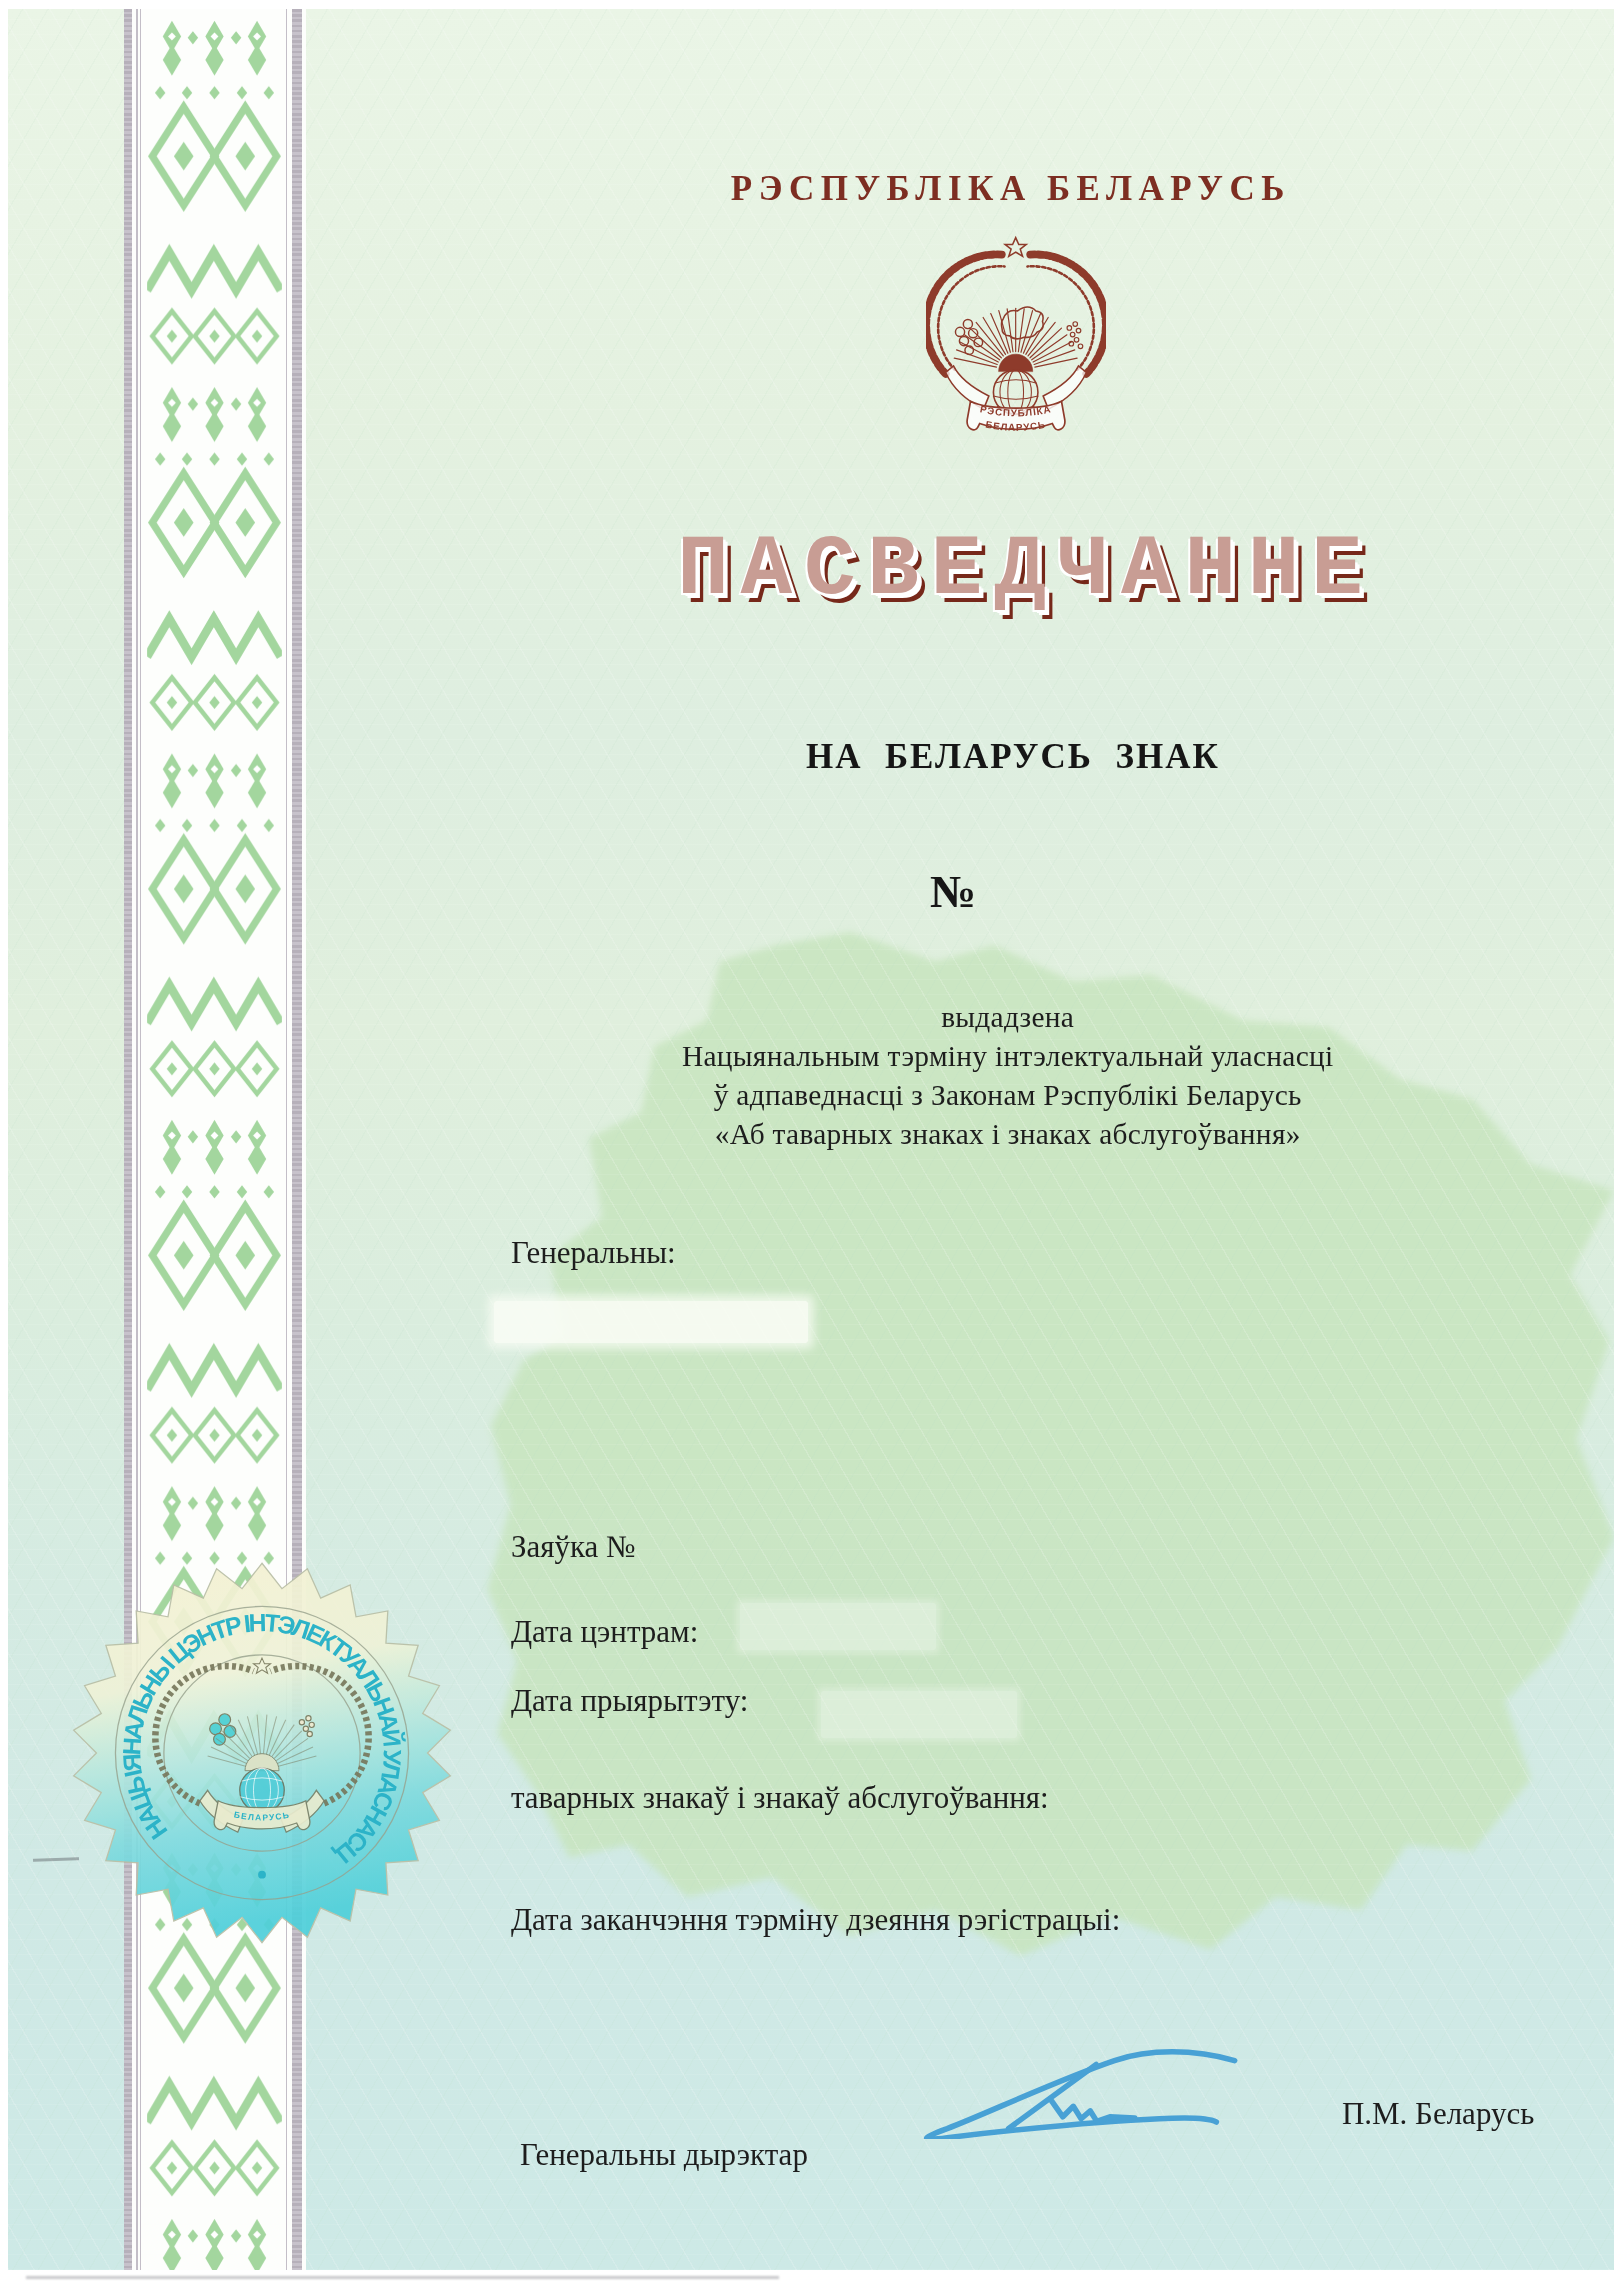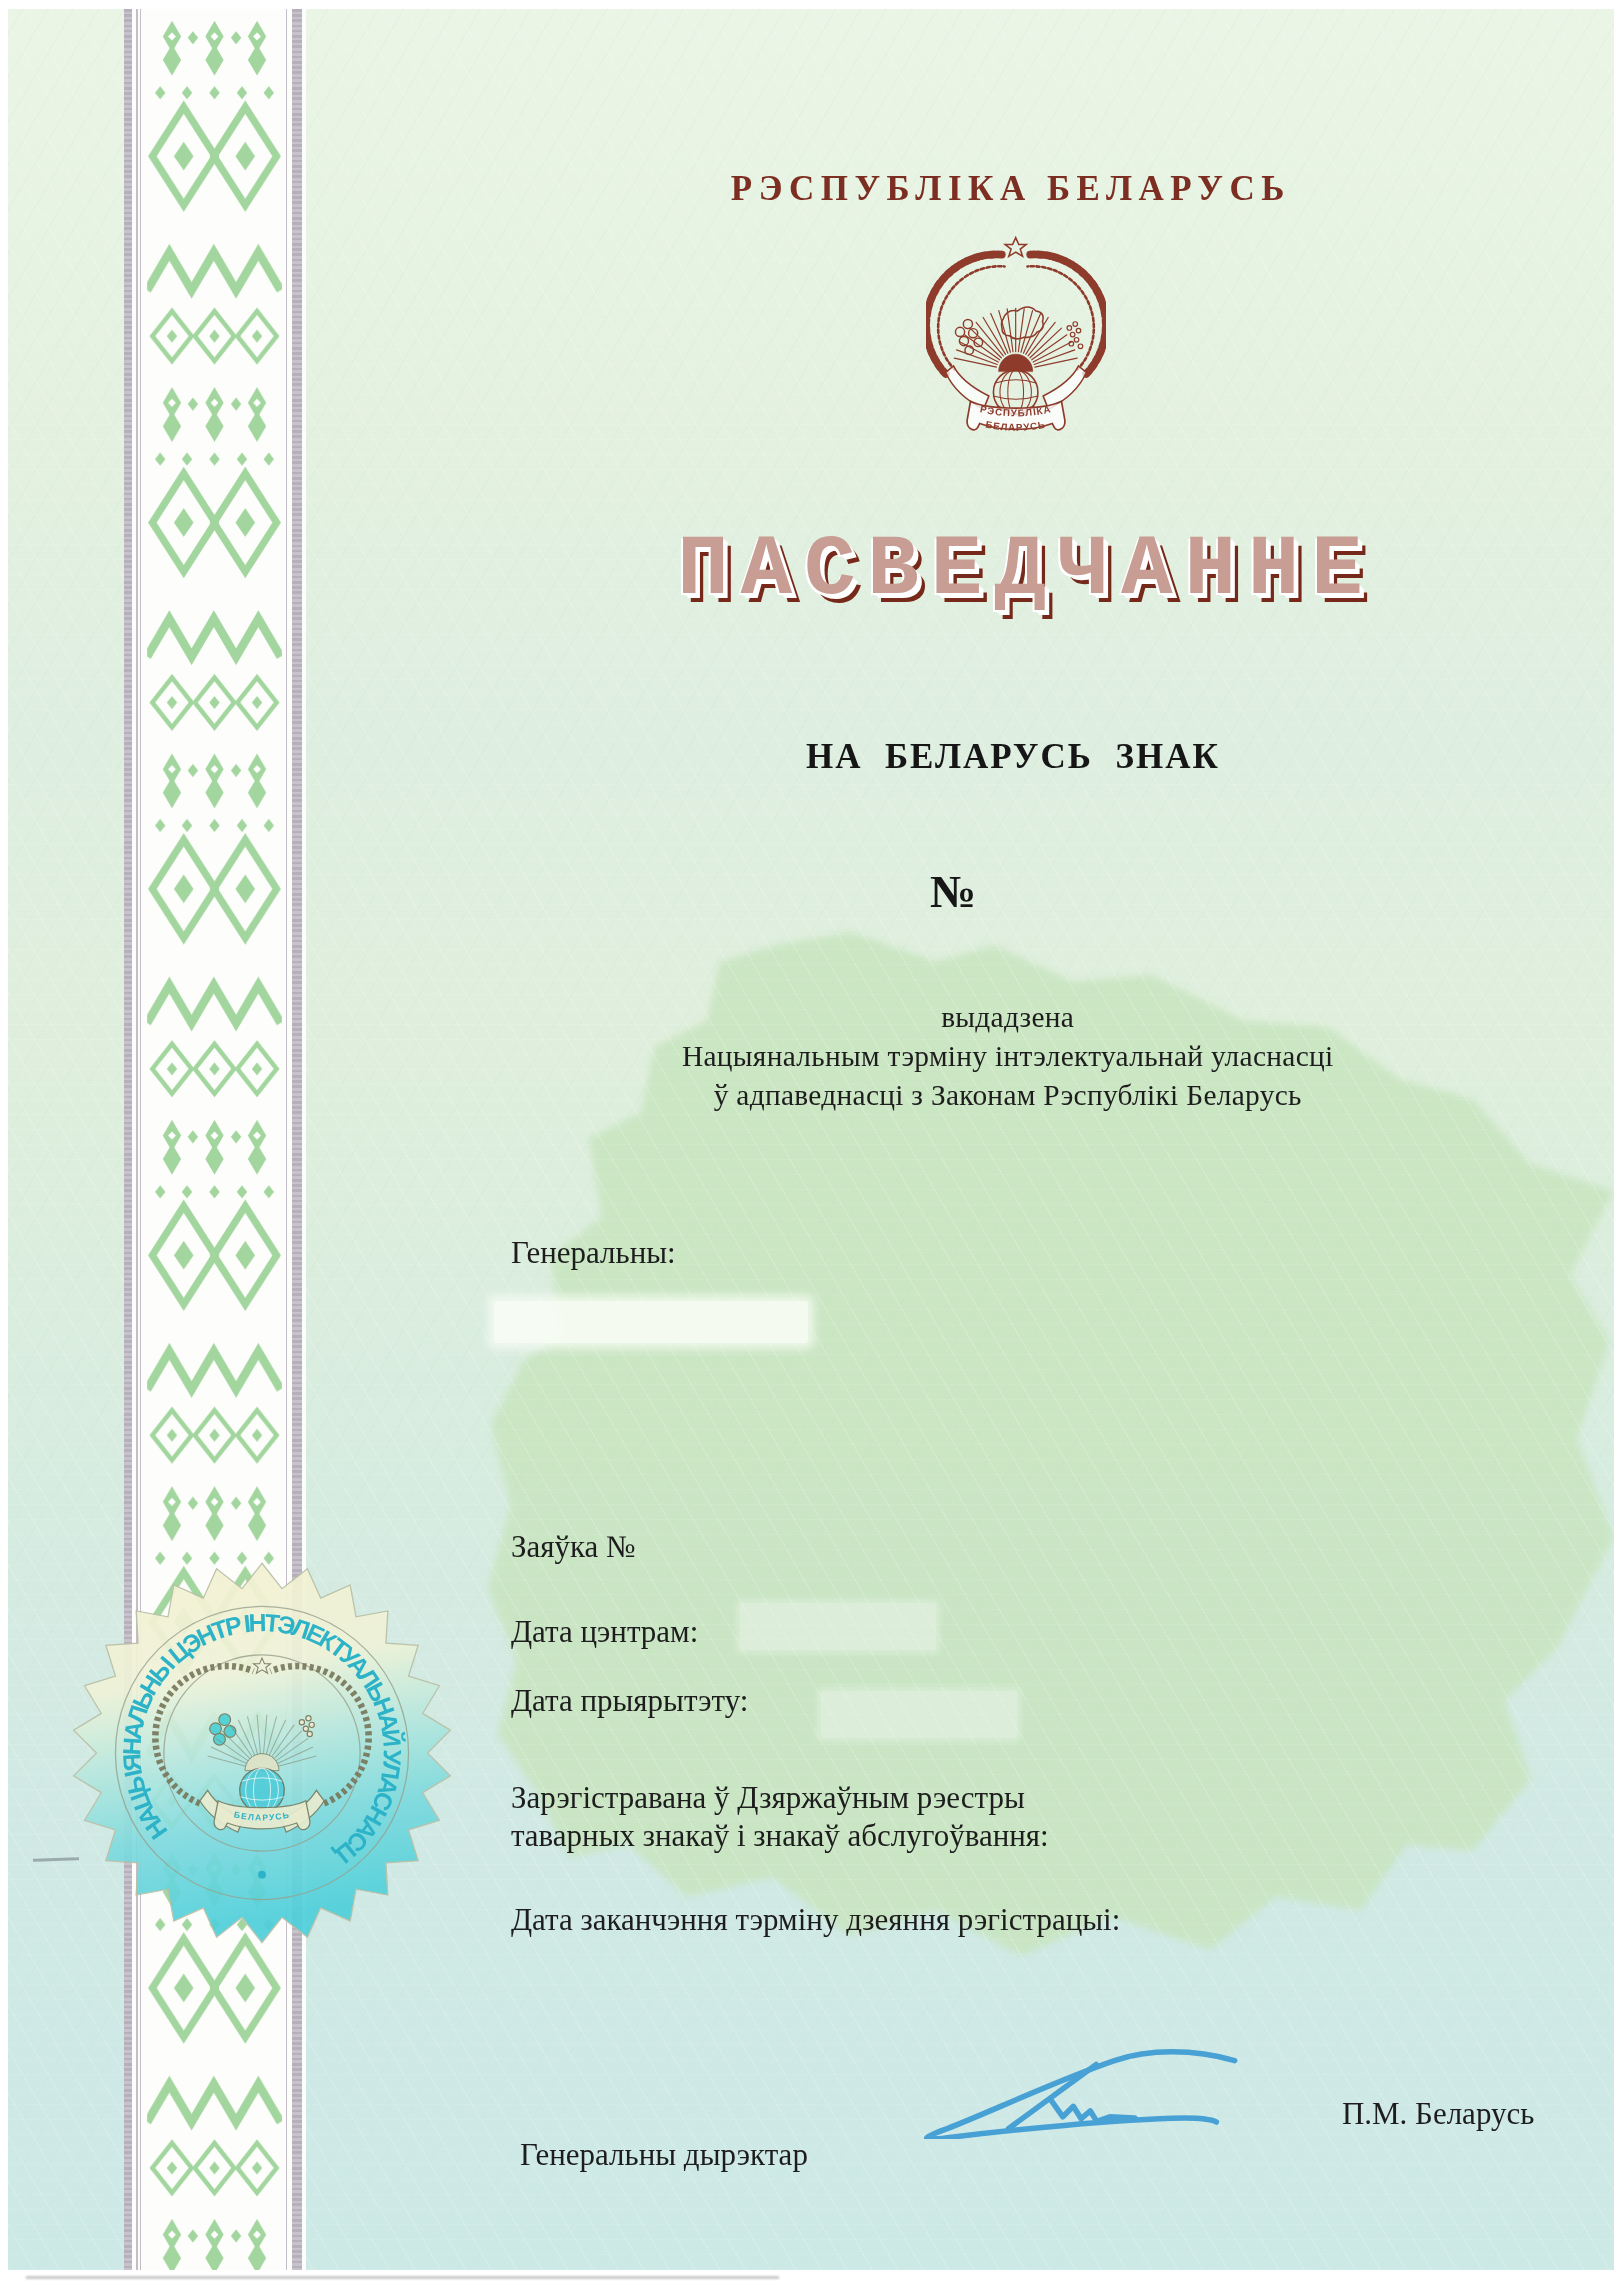--- a/index.html
+++ b/index.html
@@ -198,35 +198,35 @@
     <div class="center-col big-title" style="top:491px">ПАСВЕДЧАННЕ</div>
 
     <div class="center-col subtitle" style="top:707px">НА  БЕЛАРУСЬ  ЗНАК</div>
 
     <div class="center-col numsign" style="top:835px">№</div>
 
     <div class="center-col issued" style="top:968px">
       <div>выдадзена</div>
       <div>Нацыянальным тэрміну інтэлектуальнай уласнасці</div>
       <div>ў адпаведнасці з Законам Рэспублікі Беларусь</div>
+      <div>«Аб таварных знаках і знаках абслугоўвання»</div>
     </div>
 
     <div class="label" style="top:1225px">Генеральны:</div>
     <div class="redact r-owner"></div>
 
     <div class="label" style="top:1519px">Заяўка №</div>
 
     <div class="label" style="top:1604px">Дата цэнтрам:</div>
     <div class="redact r-filing"></div>
 
     <div class="label" style="top:1673px">Дата прыярытэту:</div>
     <div class="redact r-priority"></div>
 
     <div class="label" style="top:1770px">
-      <div>Зарэгістравана ў Дзяржаўным рэестры</div>
       <div>таварных знакаў і знакаў абслугоўвання:</div>
     </div>
 
     <div class="label" style="top:1892px">Дата заканчэння тэрміну дзеяння рэгістрацыі:</div>
 
     <svg class="seal" viewBox="0 0 590 590" width="386" height="386">
       <defs>
         <linearGradient id="holo" x1="0" y1="0" x2="0.18" y2="1">
           <stop offset="0" stop-color="#f6f0d0"></stop>
             <stop offset="0.35" stop-color="#eef2d8"></stop>

